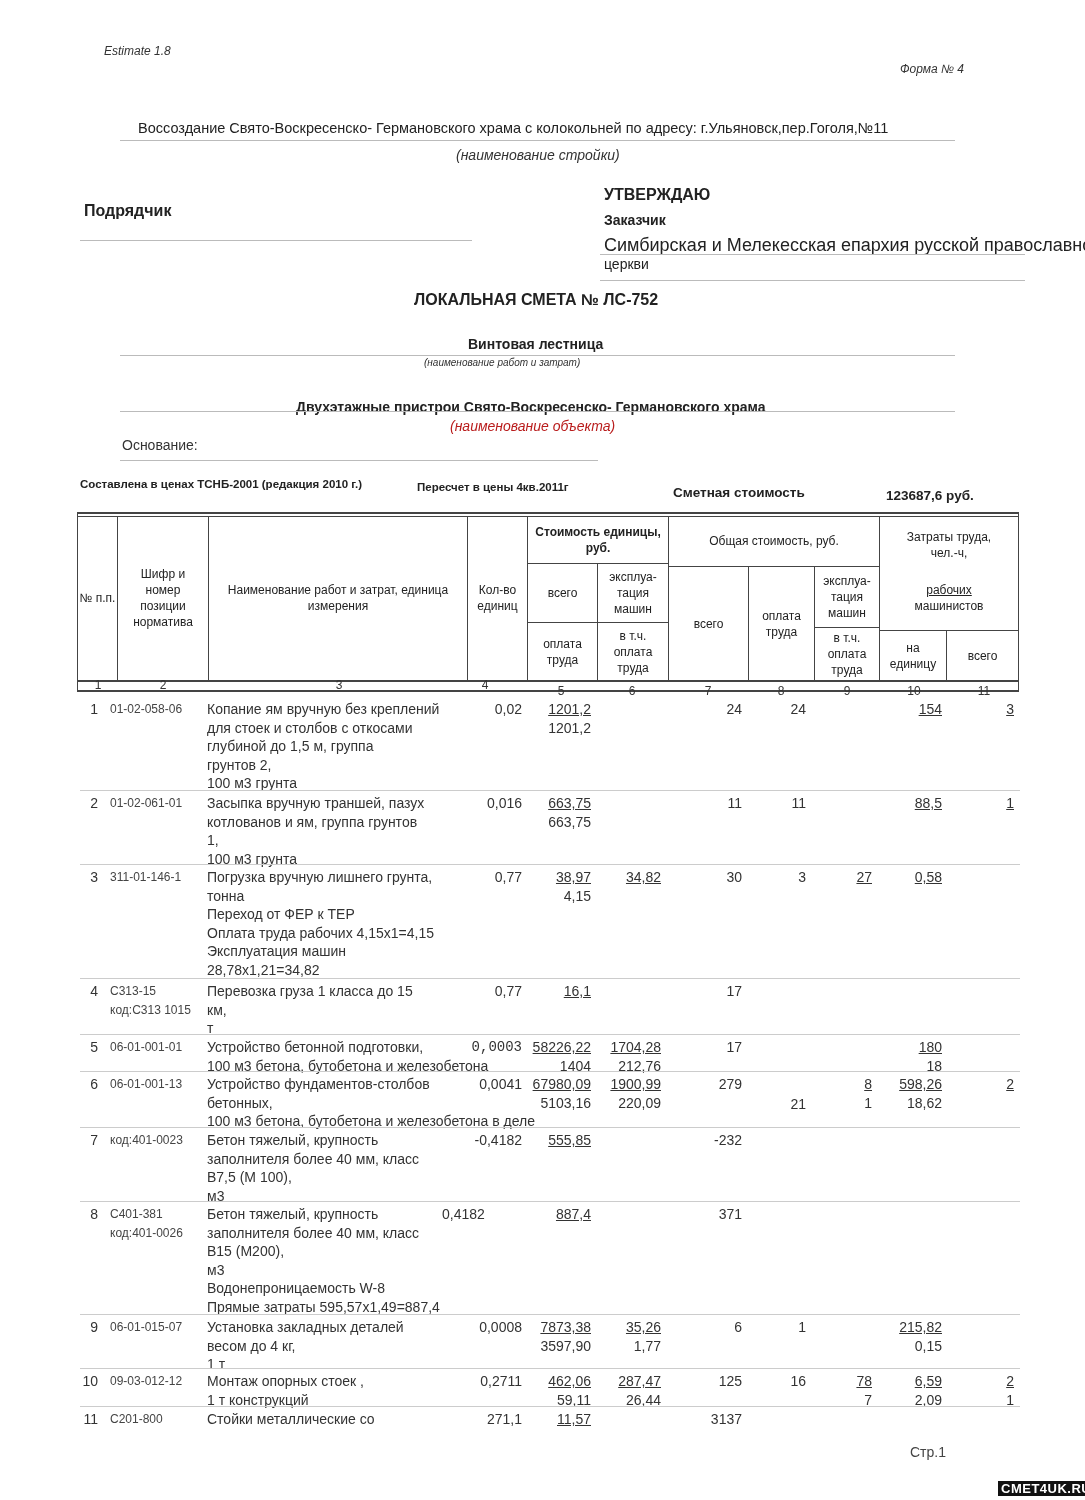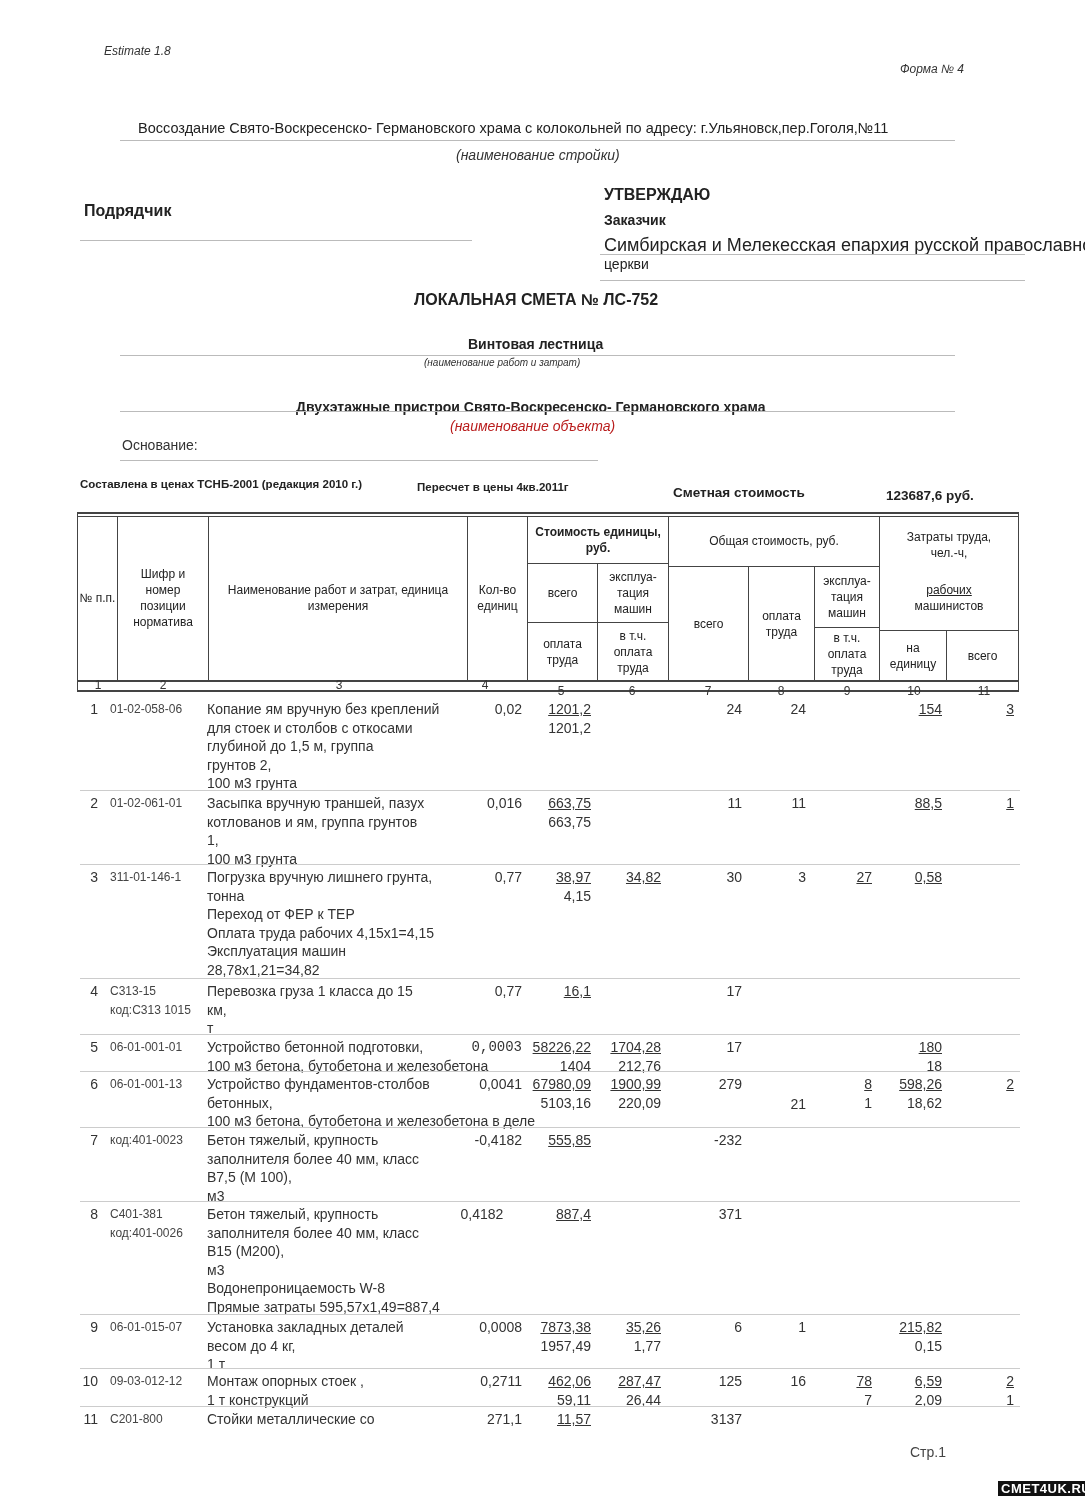--- a/index.html
+++ b/index.html
@@ -257,42 +257,42 @@
     <div class="rowsep" style="top: 1201px;"></div>
     <div class="t " style="top: 1205px; left: 78px; width: 20px; text-align: right;">8</div>
     <div class="t code" style="top: 1205px; left: 110px;">С401-381</div>
     <div class="t code" style="top: 1224px; left: 110px;">код:401-0026</div>
     <div class="t " style="top: 1205px; left: 207px;">Бетон тяжелый, крупность</div>
     <div class="t " style="top: 1223.5px; left: 207px;">заполнителя более 40 мм, класс</div>
     <div class="t " style="top: 1242px; left: 207px;">В15 (М200),</div>
     <div class="t " style="top: 1260.5px; left: 207px;">м3</div>
     <div class="t " style="top: 1279px; left: 207px;">Водонепроницаемость W-8</div>
     <div class="t " style="top: 1297.5px; left: 207px;">Прямые затраты 595,57x1,49=887,4</div>
-    <div class="t " style="top: 1205px; left: 442px; width: 80px; text-align: center;">0,4182</div>
+    <div class="t " style="top: 1205px; left: 442px; width: 80px; text-align: left;">0,4182</div>
     <div class="t u" style="top: 1205px; left: 511px; width: 80px; text-align: right;">887,4</div>
     <div class="t " style="top: 1224px; left: 511px; width: 80px; text-align: right;"></div>
     <div class="t u" style="top: 1205px; left: 581px; width: 80px; text-align: right;"></div>
     <div class="t " style="top: 1224px; left: 581px; width: 80px; text-align: right;"></div>
     <div class="t " style="top: 1205px; left: 662px; width: 80px; text-align: right;">371</div>
     <div class="t " style="top: 1205px; left: 726px; width: 80px; text-align: right;"></div>
     <div class="t u" style="top: 1205px; left: 792px; width: 80px; text-align: right;"></div>
     <div class="t " style="top: 1224px; left: 792px; width: 80px; text-align: right;"></div>
     <div class="t u" style="top: 1205px; left: 862px; width: 80px; text-align: right;"></div>
     <div class="t " style="top: 1224px; left: 862px; width: 80px; text-align: right;"></div>
     <div class="t u" style="top: 1205px; left: 934px; width: 80px; text-align: right;"></div>
     <div class="t " style="top: 1224px; left: 934px; width: 80px; text-align: right;"></div>
     <div class="rowsep" style="top: 1314px;"></div>
     <div class="t " style="top: 1318px; left: 78px; width: 20px; text-align: right;">9</div>
     <div class="t code" style="top: 1318px; left: 110px;">06-01-015-07</div>
     <div class="t " style="top: 1318px; left: 207px;">Установка закладных деталей</div>
     <div class="t " style="top: 1336.5px; left: 207px;">весом до 4 кг,</div>
     <div class="t " style="top: 1355px; left: 207px;">1 т</div>
     <div class="t " style="top: 1318px; left: 442px; width: 80px; text-align: right;">0,0008</div>
     <div class="t u" style="top: 1318px; left: 511px; width: 80px; text-align: right;">7873,38</div>
-    <div class="t " style="top: 1337px; left: 511px; width: 80px; text-align: right;">1957,49</div>
+    <div class="t " style="top: 1337px; left: 511px; width: 80px; text-align: right;">3597,90</div>
     <div class="t u" style="top: 1318px; left: 581px; width: 80px; text-align: right;">35,26</div>
     <div class="t " style="top: 1337px; left: 581px; width: 80px; text-align: right;">1,77</div>
     <div class="t " style="top: 1318px; left: 662px; width: 80px; text-align: right;">6</div>
     <div class="t " style="top: 1318px; left: 726px; width: 80px; text-align: right;">1</div>
     <div class="t u" style="top: 1318px; left: 792px; width: 80px; text-align: right;"></div>
     <div class="t " style="top: 1337px; left: 792px; width: 80px; text-align: right;"></div>
     <div class="t u" style="top: 1318px; left: 862px; width: 80px; text-align: right;">215,82</div>
     <div class="t " style="top: 1337px; left: 862px; width: 80px; text-align: right;">0,15</div>
     <div class="t u" style="top: 1318px; left: 934px; width: 80px; text-align: right;"></div>
     <div class="t " style="top: 1337px; left: 934px; width: 80px; text-align: right;"></div>

